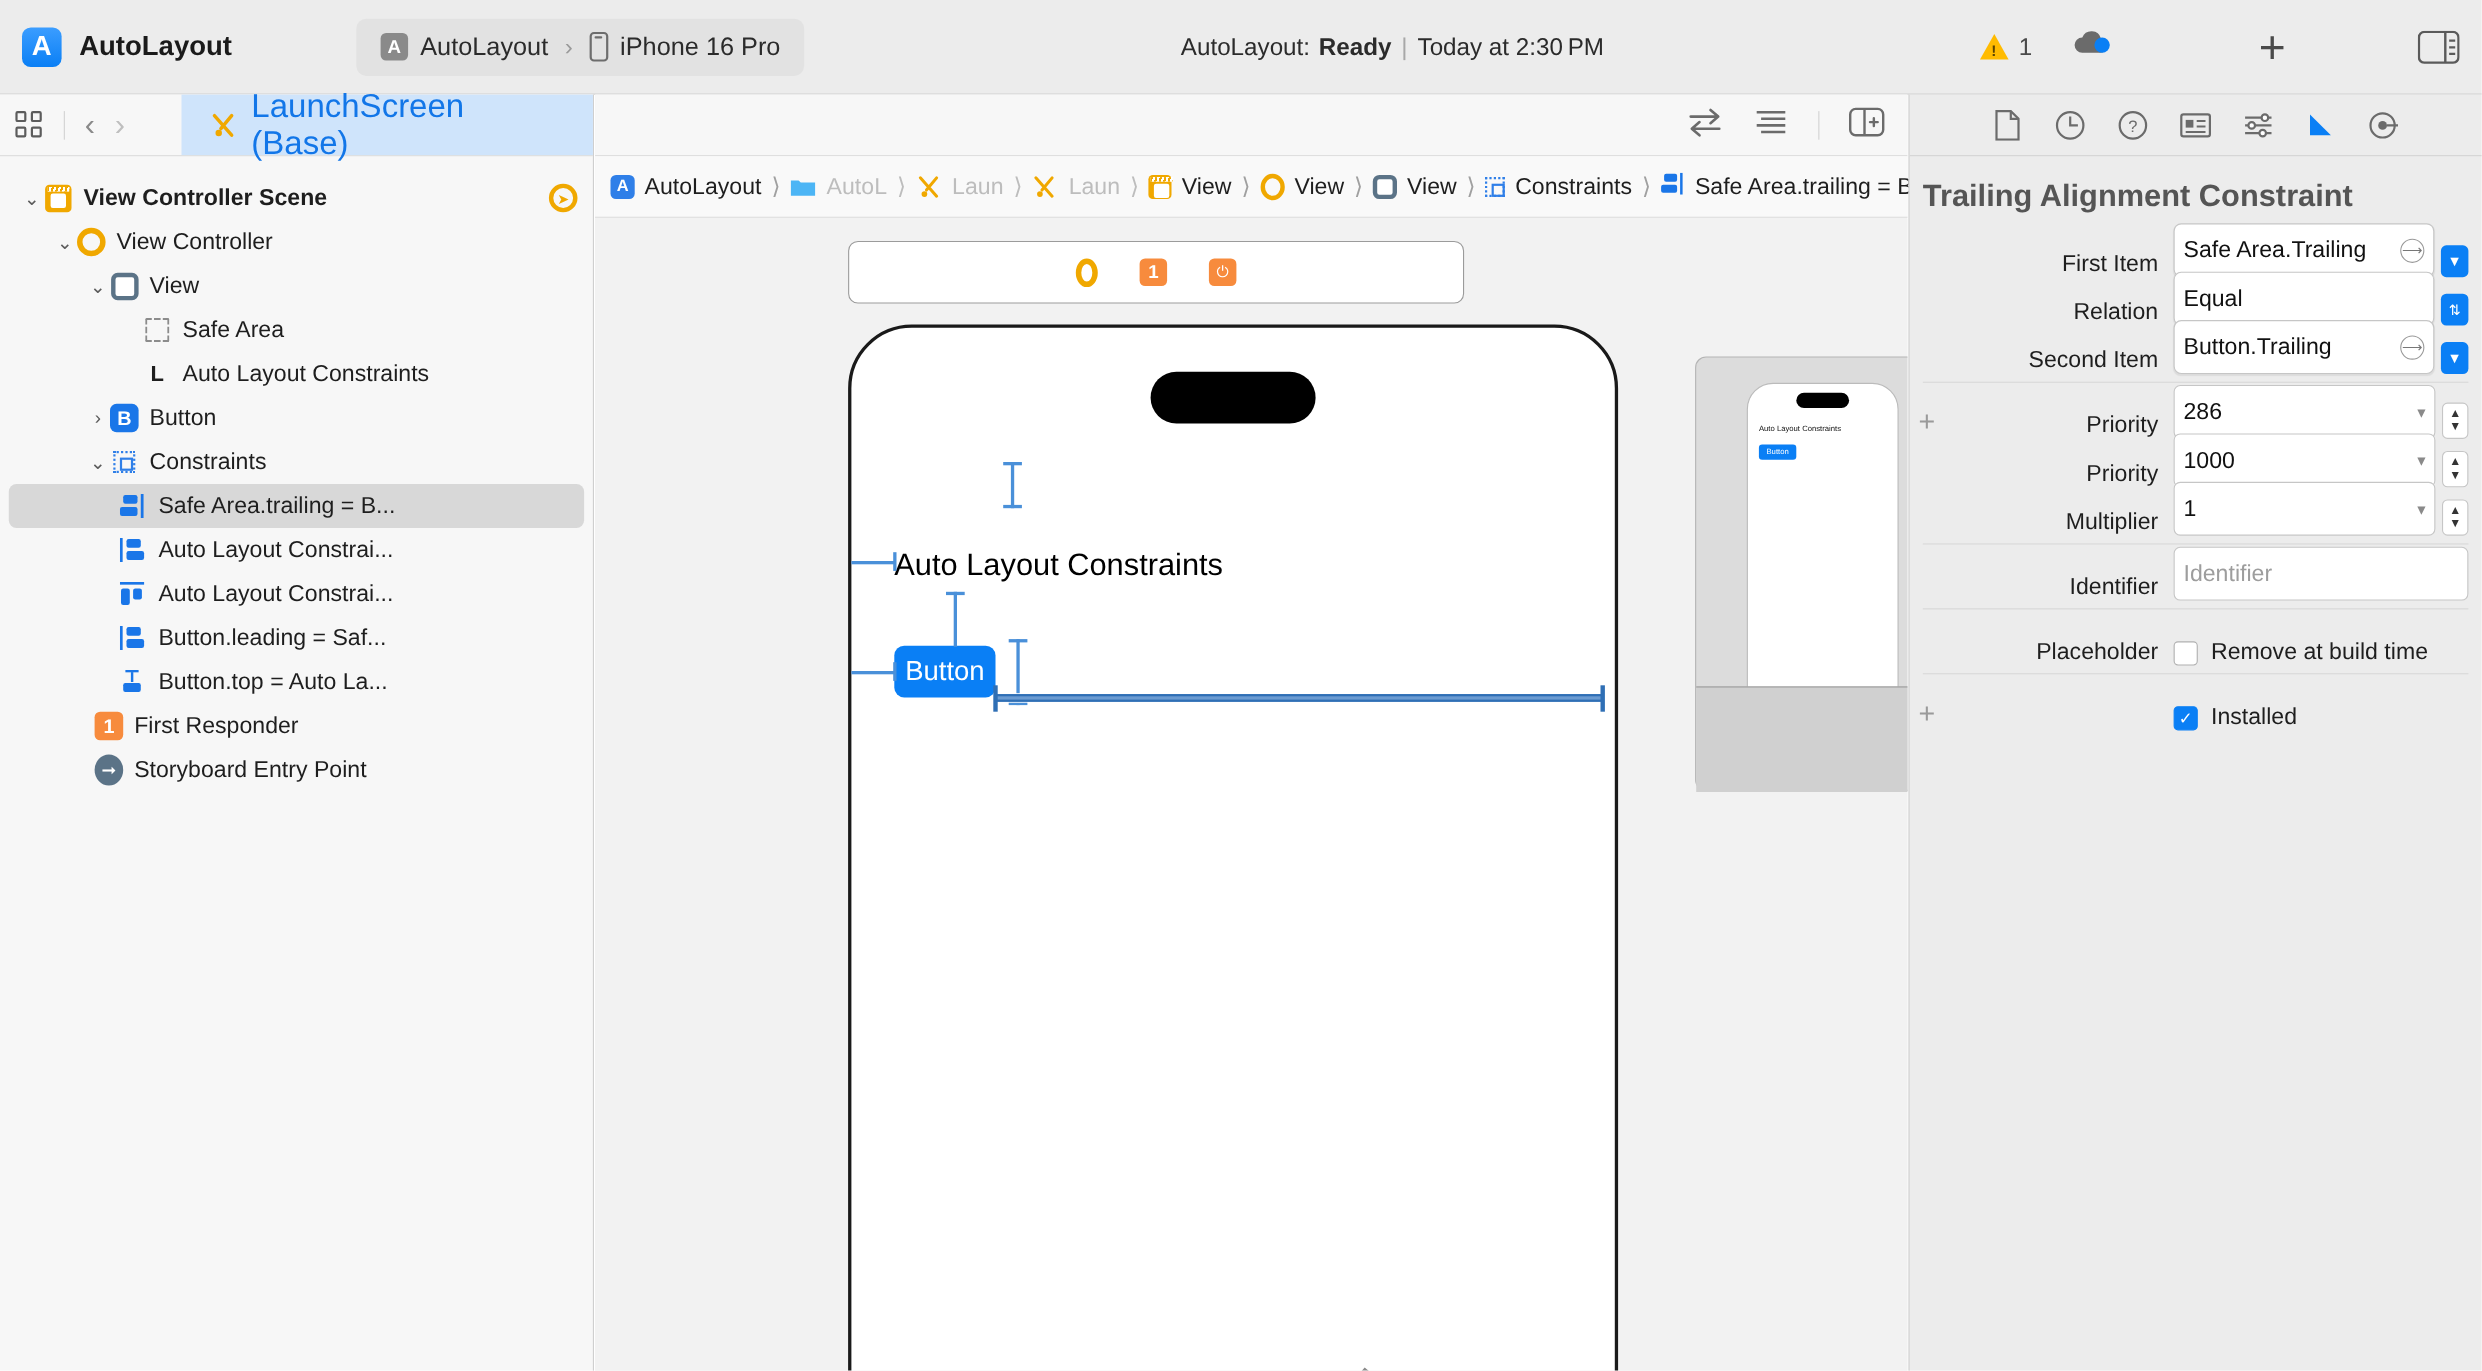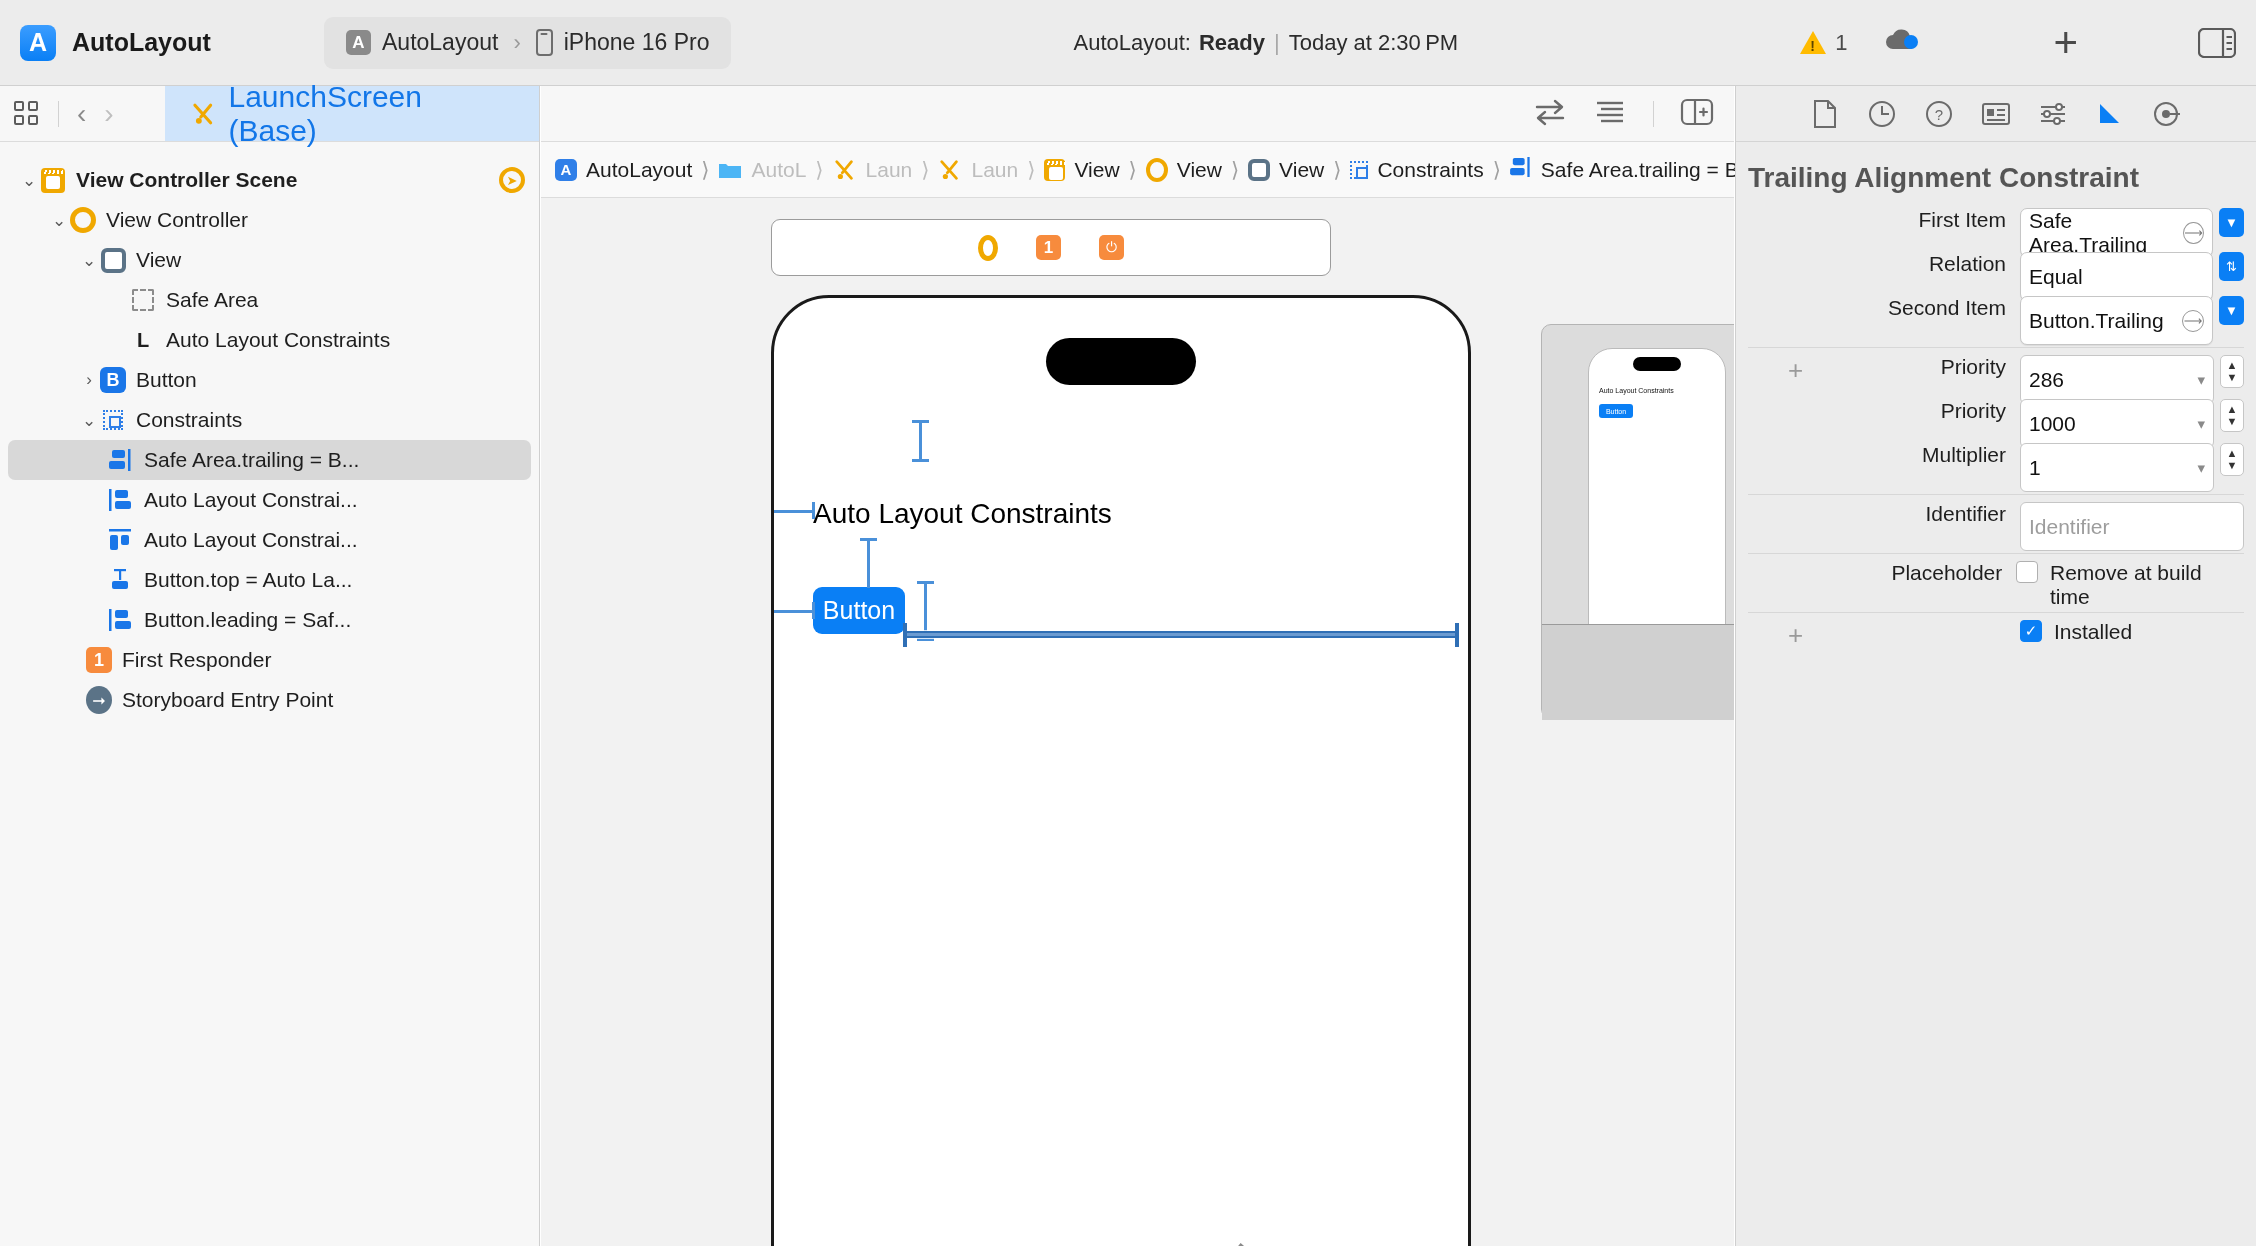--- a/index.html
+++ b/index.html
@@ -237,21 +237,21 @@
   }
   .insp-tabs {
     height: 56px; display: flex; align-items: center; justify-content: center;
     gap: 27px; border-bottom: 1px solid #d4d4d4;
   }
   .insp-tab { width: 30px; height: 30px; display:flex;align-items:center;justify-content:center; }
   .insp-title {
     font-size: 28px; font-weight: bold; color: #555; padding: 20px 0 14px 12px;
   }
   .row {
-    display: flex; align-items: flex-start; height: 44px; padding-right: 12px; position: relative; margin-left: 44px;
+    display: flex; align-items: flex-end; height: 44px; padding-right: 12px; position: relative;
   }
   .row-label {
     width: 240px; text-align: right; padding-right: 14px; font-size: 21px; color: #1e1e1e;
   }
   .field {
     flex: 1; height: 49px; background: #fff; border: 1px solid #c6c6c6; border-radius: 6px;
     display: flex; align-items: center; padding: 0 8px; font-size: 21px; color: #111;
     position: relative;
   }
   .field.pop { border-radius: 7px; box-shadow: 0 1px 1px rgba(0,0,0,0.07); }
@@ -436,37 +436,37 @@
           <rect x="1" y="6" width="8" height="15" rx="2" fill="#1a76e8"></rect>
           <rect x="12" y="6" width="8" height="10" rx="2" fill="#1a76e8"></rect>
         </svg>
       </span>
       <span class="out-label">Auto Layout Constrai...</span>
     </div>
 
     <div class="out-row" style="padding-left:108px">
       <span class="ic">
         <svg width="24" height="22" viewBox="0 0 24 22">
+          <rect x="0" y="0" width="2.5" height="22" fill="#1a76e8"></rect>
+          <rect x="6" y="1" width="13" height="8" rx="2" fill="#1a76e8"></rect>
+          <rect x="6" y="12" width="16" height="8" rx="2" fill="#1a76e8"></rect>
+        </svg>
+      </span>
+      <span class="out-label">Button.leading = Saf...</span>
+    </div>
+
+    <div class="out-row" style="padding-left:108px">
+      <span class="ic">
+        <svg width="24" height="22" viewBox="0 0 24 22">
           <rect x="5" y="0" width="12" height="2.2" fill="#1a76e8"></rect>
           <rect x="10" y="2" width="2.2" height="9" fill="#1a76e8"></rect>
           <rect x="3" y="12" width="16" height="8" rx="2" fill="#1a76e8"></rect>
         </svg>
       </span>
       <span class="out-label">Button.top = Auto La...</span>
-    </div>
-
-    <div class="out-row" style="padding-left:108px">
-      <span class="ic">
-        <svg width="24" height="22" viewBox="0 0 24 22">
-          <rect x="0" y="0" width="2.5" height="22" fill="#1a76e8"></rect>
-          <rect x="6" y="1" width="13" height="8" rx="2" fill="#1a76e8"></rect>
-          <rect x="6" y="12" width="16" height="8" rx="2" fill="#1a76e8"></rect>
-        </svg>
-      </span>
-      <span class="out-label">Button.leading = Saf...</span>
     </div>
 
     <div class="out-row" style="padding-left:86px">
       <span class="ic">
           <span class="ic-first">1</span>
         </span>
       <span class="out-label">First Responder</span>
     </div>
 
 

